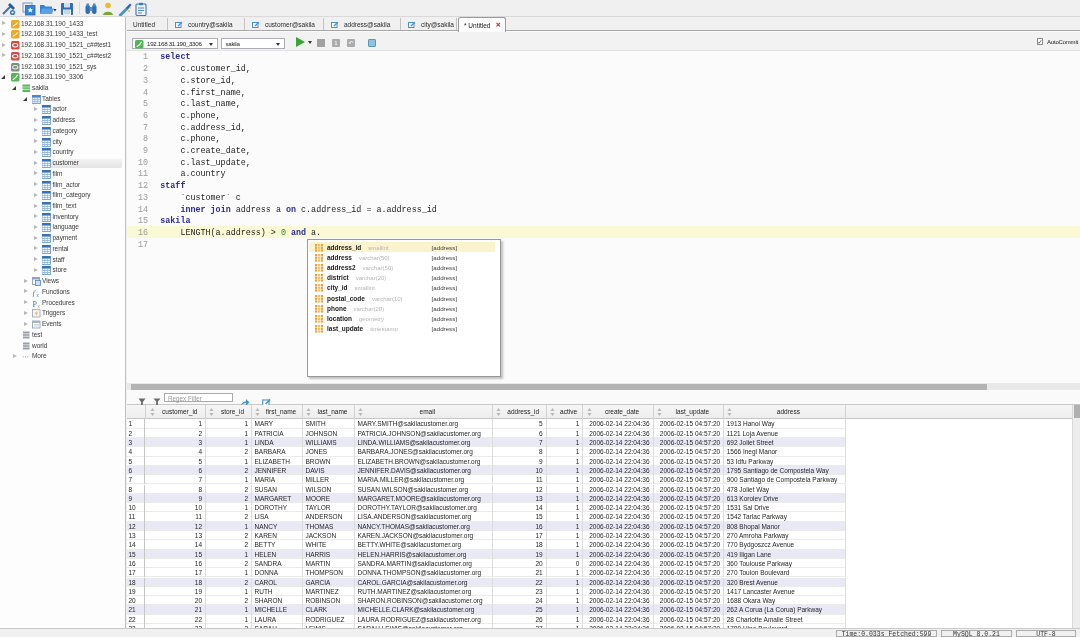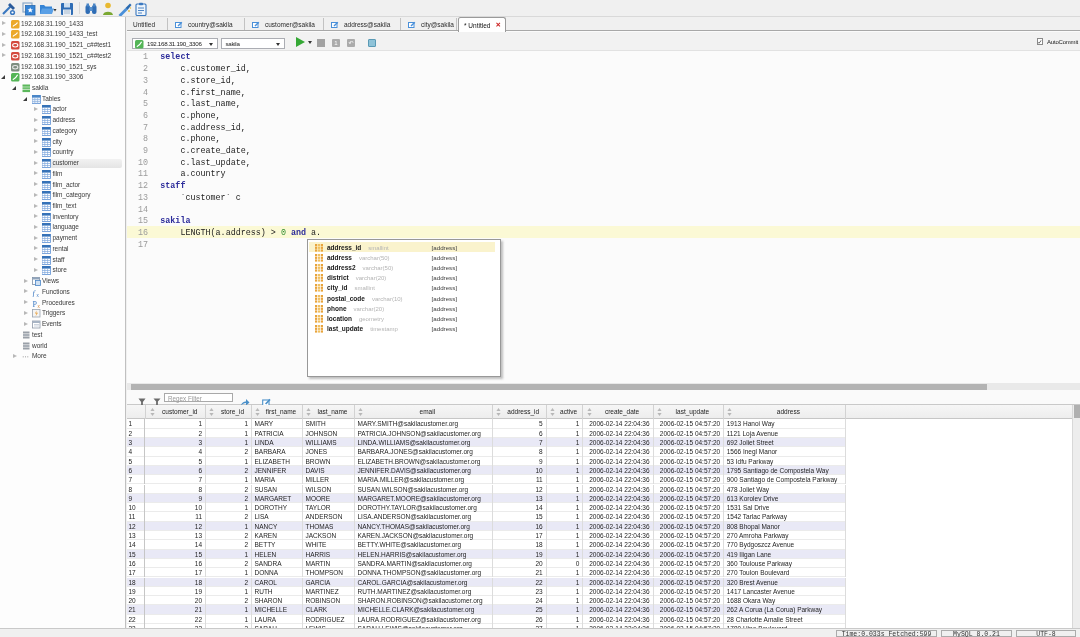--- a/index.html
+++ b/index.html
@@ -463,21 +463,21 @@
 <div class="cl" style="top:34.50px"><span class="ln">4</span><span class="cd">    c.first_name,</span></div>
 <div class="cl" style="top:46.20px"><span class="ln">5</span><span class="cd">    c.last_name,</span></div>
 <div class="cl" style="top:57.90px"><span class="ln">6</span><span class="cd">    c.phone,</span></div>
 <div class="cl" style="top:69.60px"><span class="ln">7</span><span class="cd">    c.address_id,</span></div>
 <div class="cl" style="top:81.30px"><span class="ln">8</span><span class="cd">    c.phone,</span></div>
 <div class="cl" style="top:93.00px"><span class="ln">9</span><span class="cd">    c.create_date,</span></div>
 <div class="cl" style="top:104.70px"><span class="ln">10</span><span class="cd">    c.last_update,</span></div>
 <div class="cl" style="top:116.40px"><span class="ln">11</span><span class="cd">    a.country</span></div>
 <div class="cl" style="top:128.10px"><span class="ln">12</span><span class="cd"><span class="kw">staff</span></span></div>
 <div class="cl" style="top:139.80px"><span class="ln">13</span><span class="cd">    `customer` c</span></div>
-<div class="cl" style="top:151.50px"><span class="ln">14</span></div>
+<div class="cl" style="top:151.50px"><span class="ln">14</span><span class="cd">    <span class="kw">inner</span> <span class="kw">join</span> address a <span class="kw">on</span> c.address_id = a.address_id</span></div>
 <div class="cl" style="top:163.20px"><span class="ln">15</span><span class="cd"><span class="kw">sakila</span></span></div>
 <div class="cl curline" style="top:174.90px"><span class="ln">16</span><span class="cd">    LENGTH(a.address) &gt; <span class="num">0</span> <span class="kw">and</span> a.</span></div>
 <div class="cl" style="top:186.60px"><span class="ln">17</span><span class="cd"></span></div>
   </div>
   <div class="abs" id="hsb">
       <span class="thumb"></span>
     </div>
   <div class="abs" id="popup">
 <div class="prow" style="top:2.00px;background:#faf3cd;">
         <span class="picon"><svg style="" width="8" height="8" viewBox="0 0 8 8">

